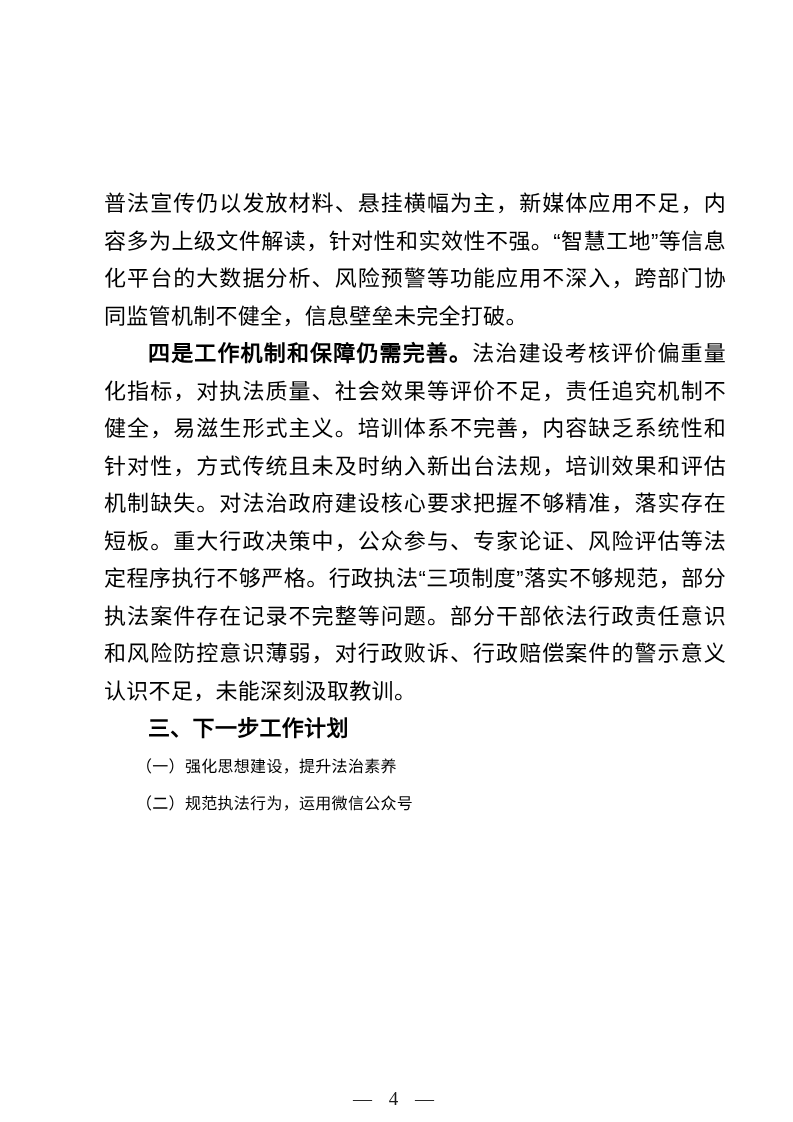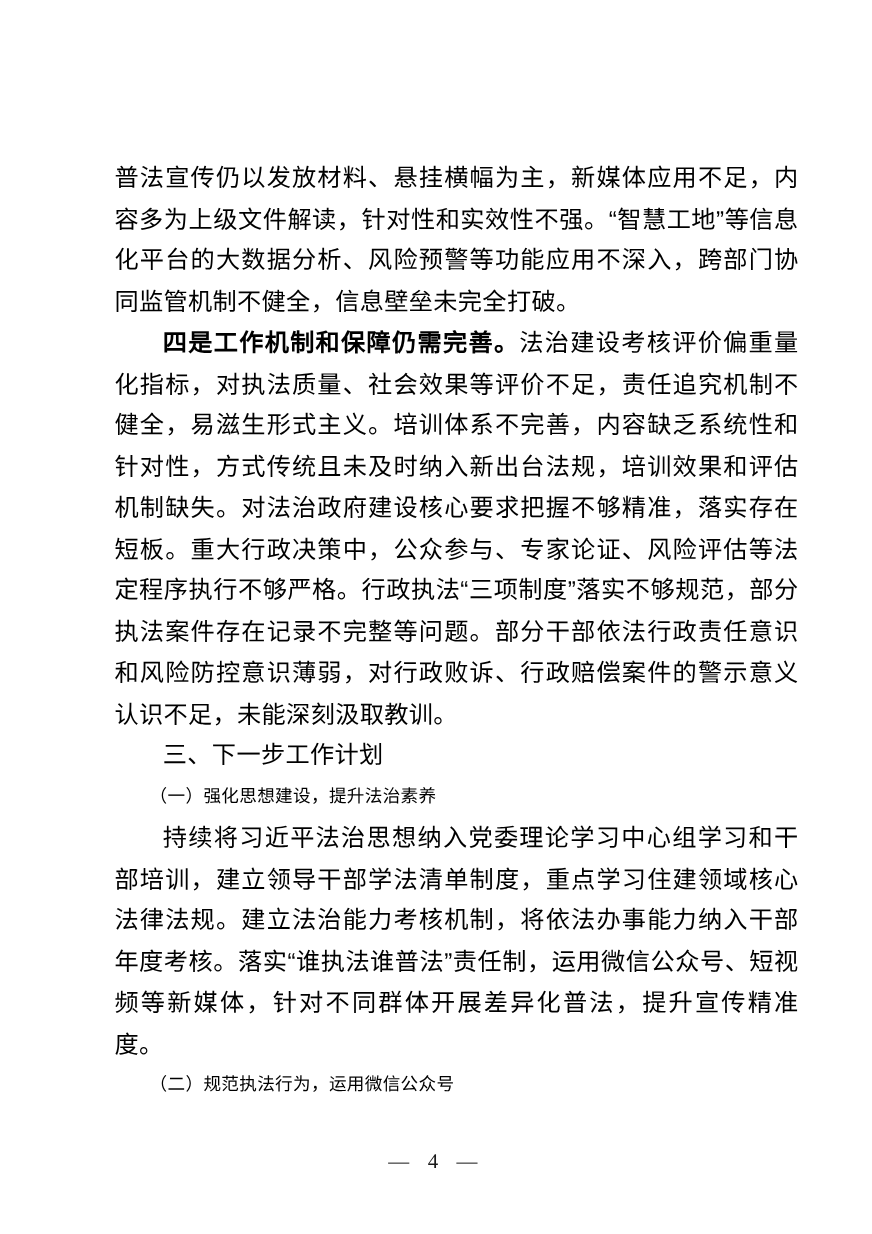--- a/index.html
+++ b/index.html
@@ -12,20 +12,21 @@
     height: 1122px;
     position: relative;
     font-family: "Liberation Sans", sans-serif;
     color: #000000;
     overflow: hidden;
   }
   .page {
     position: absolute;
     inset: 0;
     background: #ffffff;
+    margin-top: 42px;
   }
   .doc-body {
     position: absolute;
     left: 104px;
     top: 143px;
     width: 622px;
     font-size: 22px;
     line-height: 37.5px;
     text-align: justify;
     text-justify: inter-ideograph;
@@ -38,21 +39,21 @@
   }
   .body-para.no-indent {
     text-indent: 0;
   }
   .lead-bold {
     font-weight: bold;
   }
   .section-heading {
     margin: 0;
     font-size: 22px;
-    font-weight: 400;
+    font-weight: 700;
     line-height: 37.5px;
     text-indent: 2em;
     font-family: "Liberation Sans", sans-serif;
   }
   .sub-heading {
     margin: 0;
     font-size: 16px;
     font-weight: normal;
     line-height: 37.5px;
     text-indent: 2em;
@@ -79,21 +80,20 @@
   <article class="doc-body">
 
     <p class="body-para no-indent">普法宣传仍以发放材料、悬挂横幅为主，新媒体应用不足，内容多为上级文件解读，针对性和实效性不强。“智慧工地”等信息化平台的大数据分析、风险预警等功能应用不深入，跨部门协同监管机制不健全，信息壁垒未完全打破。</p>
 
     <p class="body-para"><strong class="lead-bold">四是工作机制和保障仍需完善。</strong><span>法治建设考核评价偏重量化指标，对执法质量、社会效果等评价不足，责任追究机制不健全，易滋生形式主义。培训体系不完善，内容缺乏系统性和针对性，方式传统且未及时纳入新出台法规，培训效果和评估机制缺失。对法治政府建设核心要求把握不够精准，落实存在短板。重大行政决策中，公众参与、专家论证、风险评估等法定程序执行不够严格。行政执法“三项制度”落实不够规范，部分执法案件存在记录不完整等问题。部分干部依法行政责任意识和风险防控意识薄弱，对行政败诉、行政赔偿案件的警示意义认识不足，未能深刻汲取教训。</span></p>
 
     <h2 class="section-heading">三、下一步工作计划</h2>
 
     <h3 class="sub-heading">（一）强化思想建设，提升法治素养</h3>
 
-    <p class="body-para">持续将习近平法治思想纳入党委理论学习中心组学习和干部培训，建立领导干部学法清单制度，重点学习住建领域核心法律法规。建立法治能力考核机制，将依法办事能力纳入干部年度考核。落实“谁执法谁普法”责任制，运用微信公众号、短视频等新媒体，针对不同群体开展差异化普法，提升宣传精准度。</p>
 
     <h3 class="sub-heading">（二）规范执法行为，运用微信公众号</h3>
 
   </article>
 
   <footer class="page-footer">
     <span class="page-number">— 4 —</span>
   </footer>
 </main>
 

